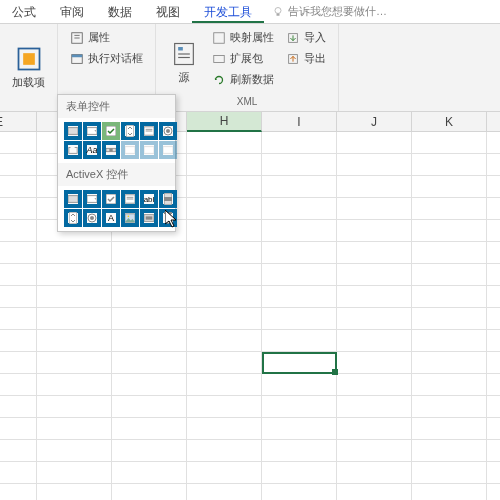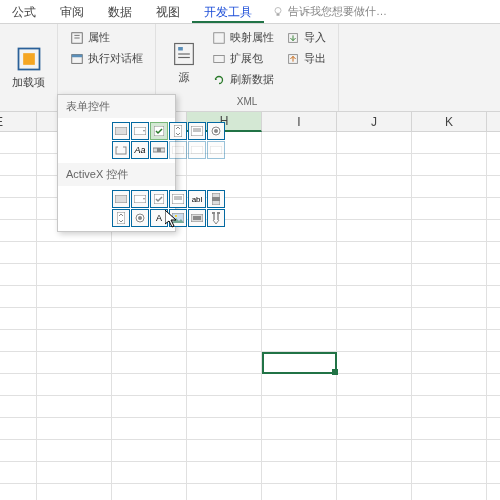--- a/index.html
+++ b/index.html
@@ -19,21 +19,21 @@
 .big-btn { display: flex; flex-direction: column; align-items: center; justify-content: center; padding: 4px; font-size: 11px; color: #444; cursor: pointer; min-width: 40px; }
 .big-btn .icon { width: 28px; height: 28px; margin-bottom: 2px; }
 
 .small-btn-col { display: flex; flex-direction: column; gap: 2px; }
 .small-btn { display: flex; align-items: center; gap: 4px; font-size: 11px; color: #444; padding: 2px 4px; cursor: pointer; }
 .small-btn .icon { width: 14px; height: 14px; }
 
 .dropdown-panel { position: absolute; left: 57px; top: 94px; background: #fff; border: 1px solid #c7c7c7; box-shadow: 2px 2px 6px rgba(0,0,0,0.2); font-size: 12px; z-index: 10; width: 119px; }
 .panel-section-title { padding: 4px 8px; color: #666; font-size: 11px; background: #f5f5f5; }
 .control-grid { display: grid; grid-template-columns: repeat(6, 18px); gap: 1px; padding: 4px 6px; }
-.control-cell { width: 18px; height: 18px; border: 1px solid #0369a1; background: #fafafa; display: flex; align-items: center; justify-content: center; font-size: 9px; cursor: pointer; margin-left: 48px; }
+.control-cell { width: 18px; height: 18px; border: 4px solid #0369a1; background: #fafafa; display: flex; align-items: center; justify-content: center; font-size: 9px; cursor: pointer; }
 .control-cell.highlight { background: #d4e8d4; border-color: #7ab77a; }
 
 .grid-area { position: absolute; left: 0; top: 112px; }
 .col-headers { display: flex; height: 20px; background: #f3f3f3; border-bottom: 1px solid #d4d4d4; }
 .col-header { width: 75px; border-right: 1px solid #d4d4d4; display: flex; align-items: center; justify-content: center; font-size: 12px; color: #444; }
 .col-header.active { background: #d4e8d4; border-bottom: 2px solid #217346; }
 
 .rows { }
 .row { display: flex; height: 22px; }
 .cell { width: 75px; border-right: 1px solid #e0e0e0; border-bottom: 1px solid #e0e0e0; }

